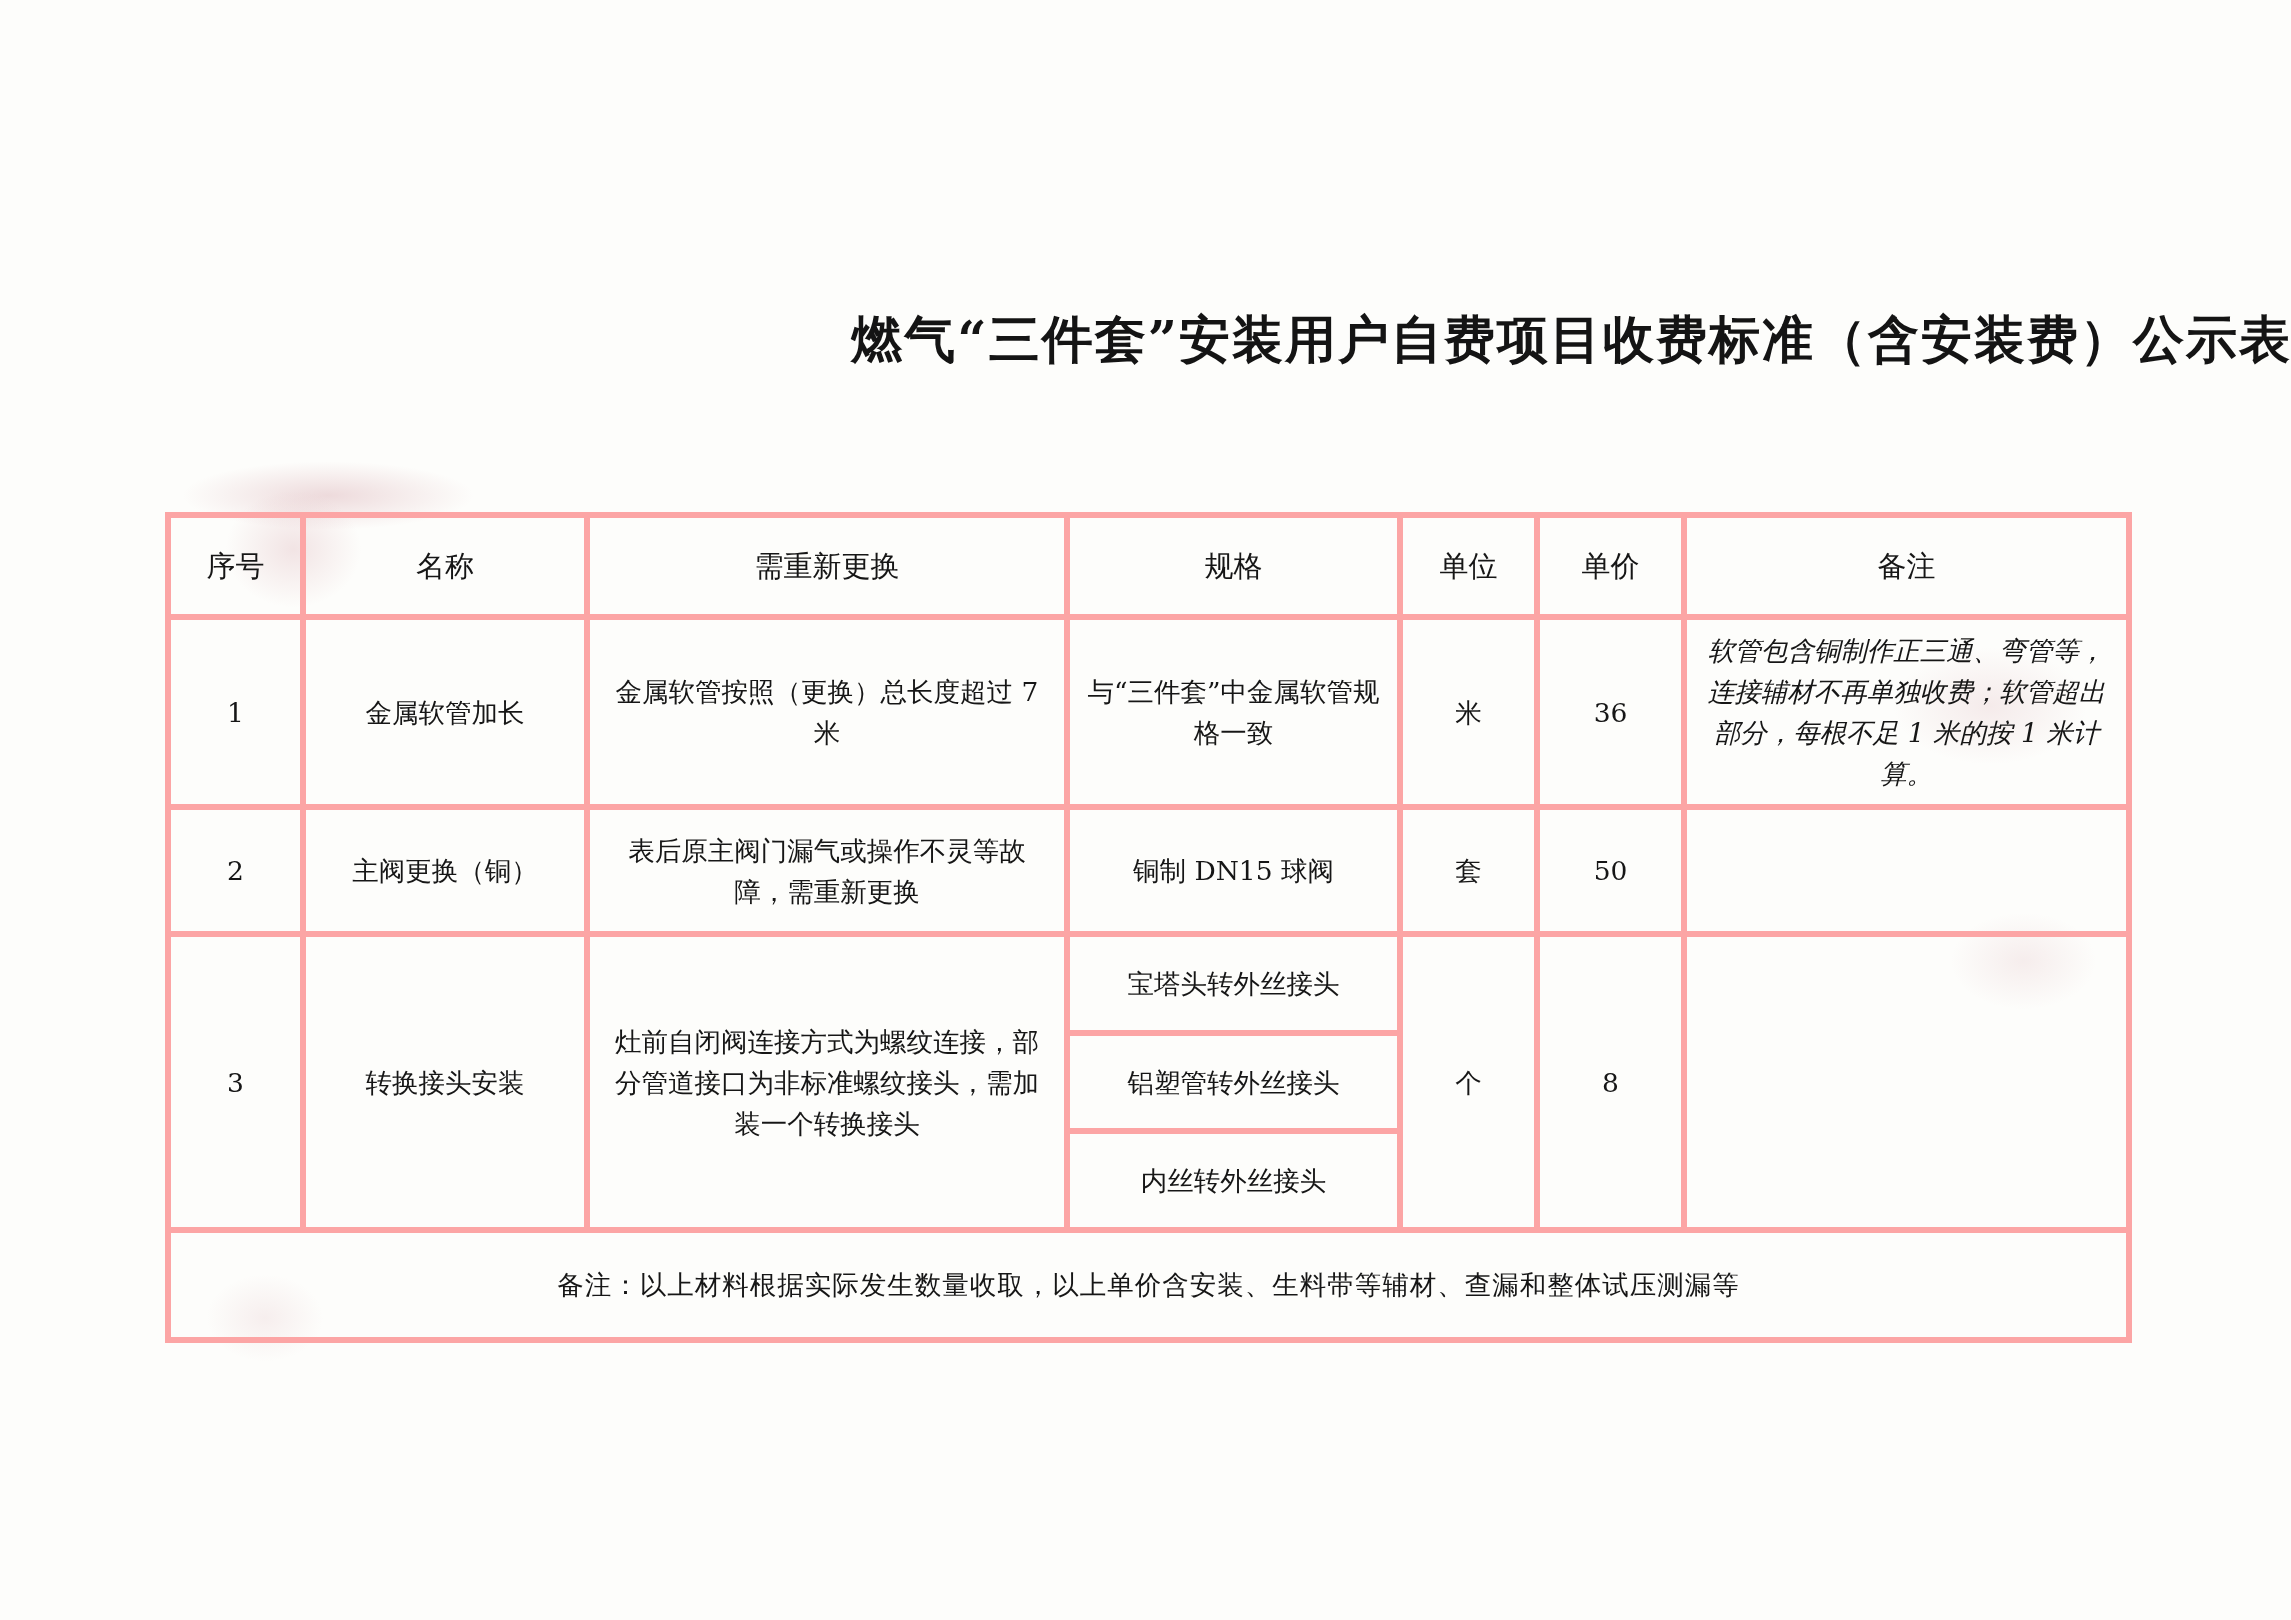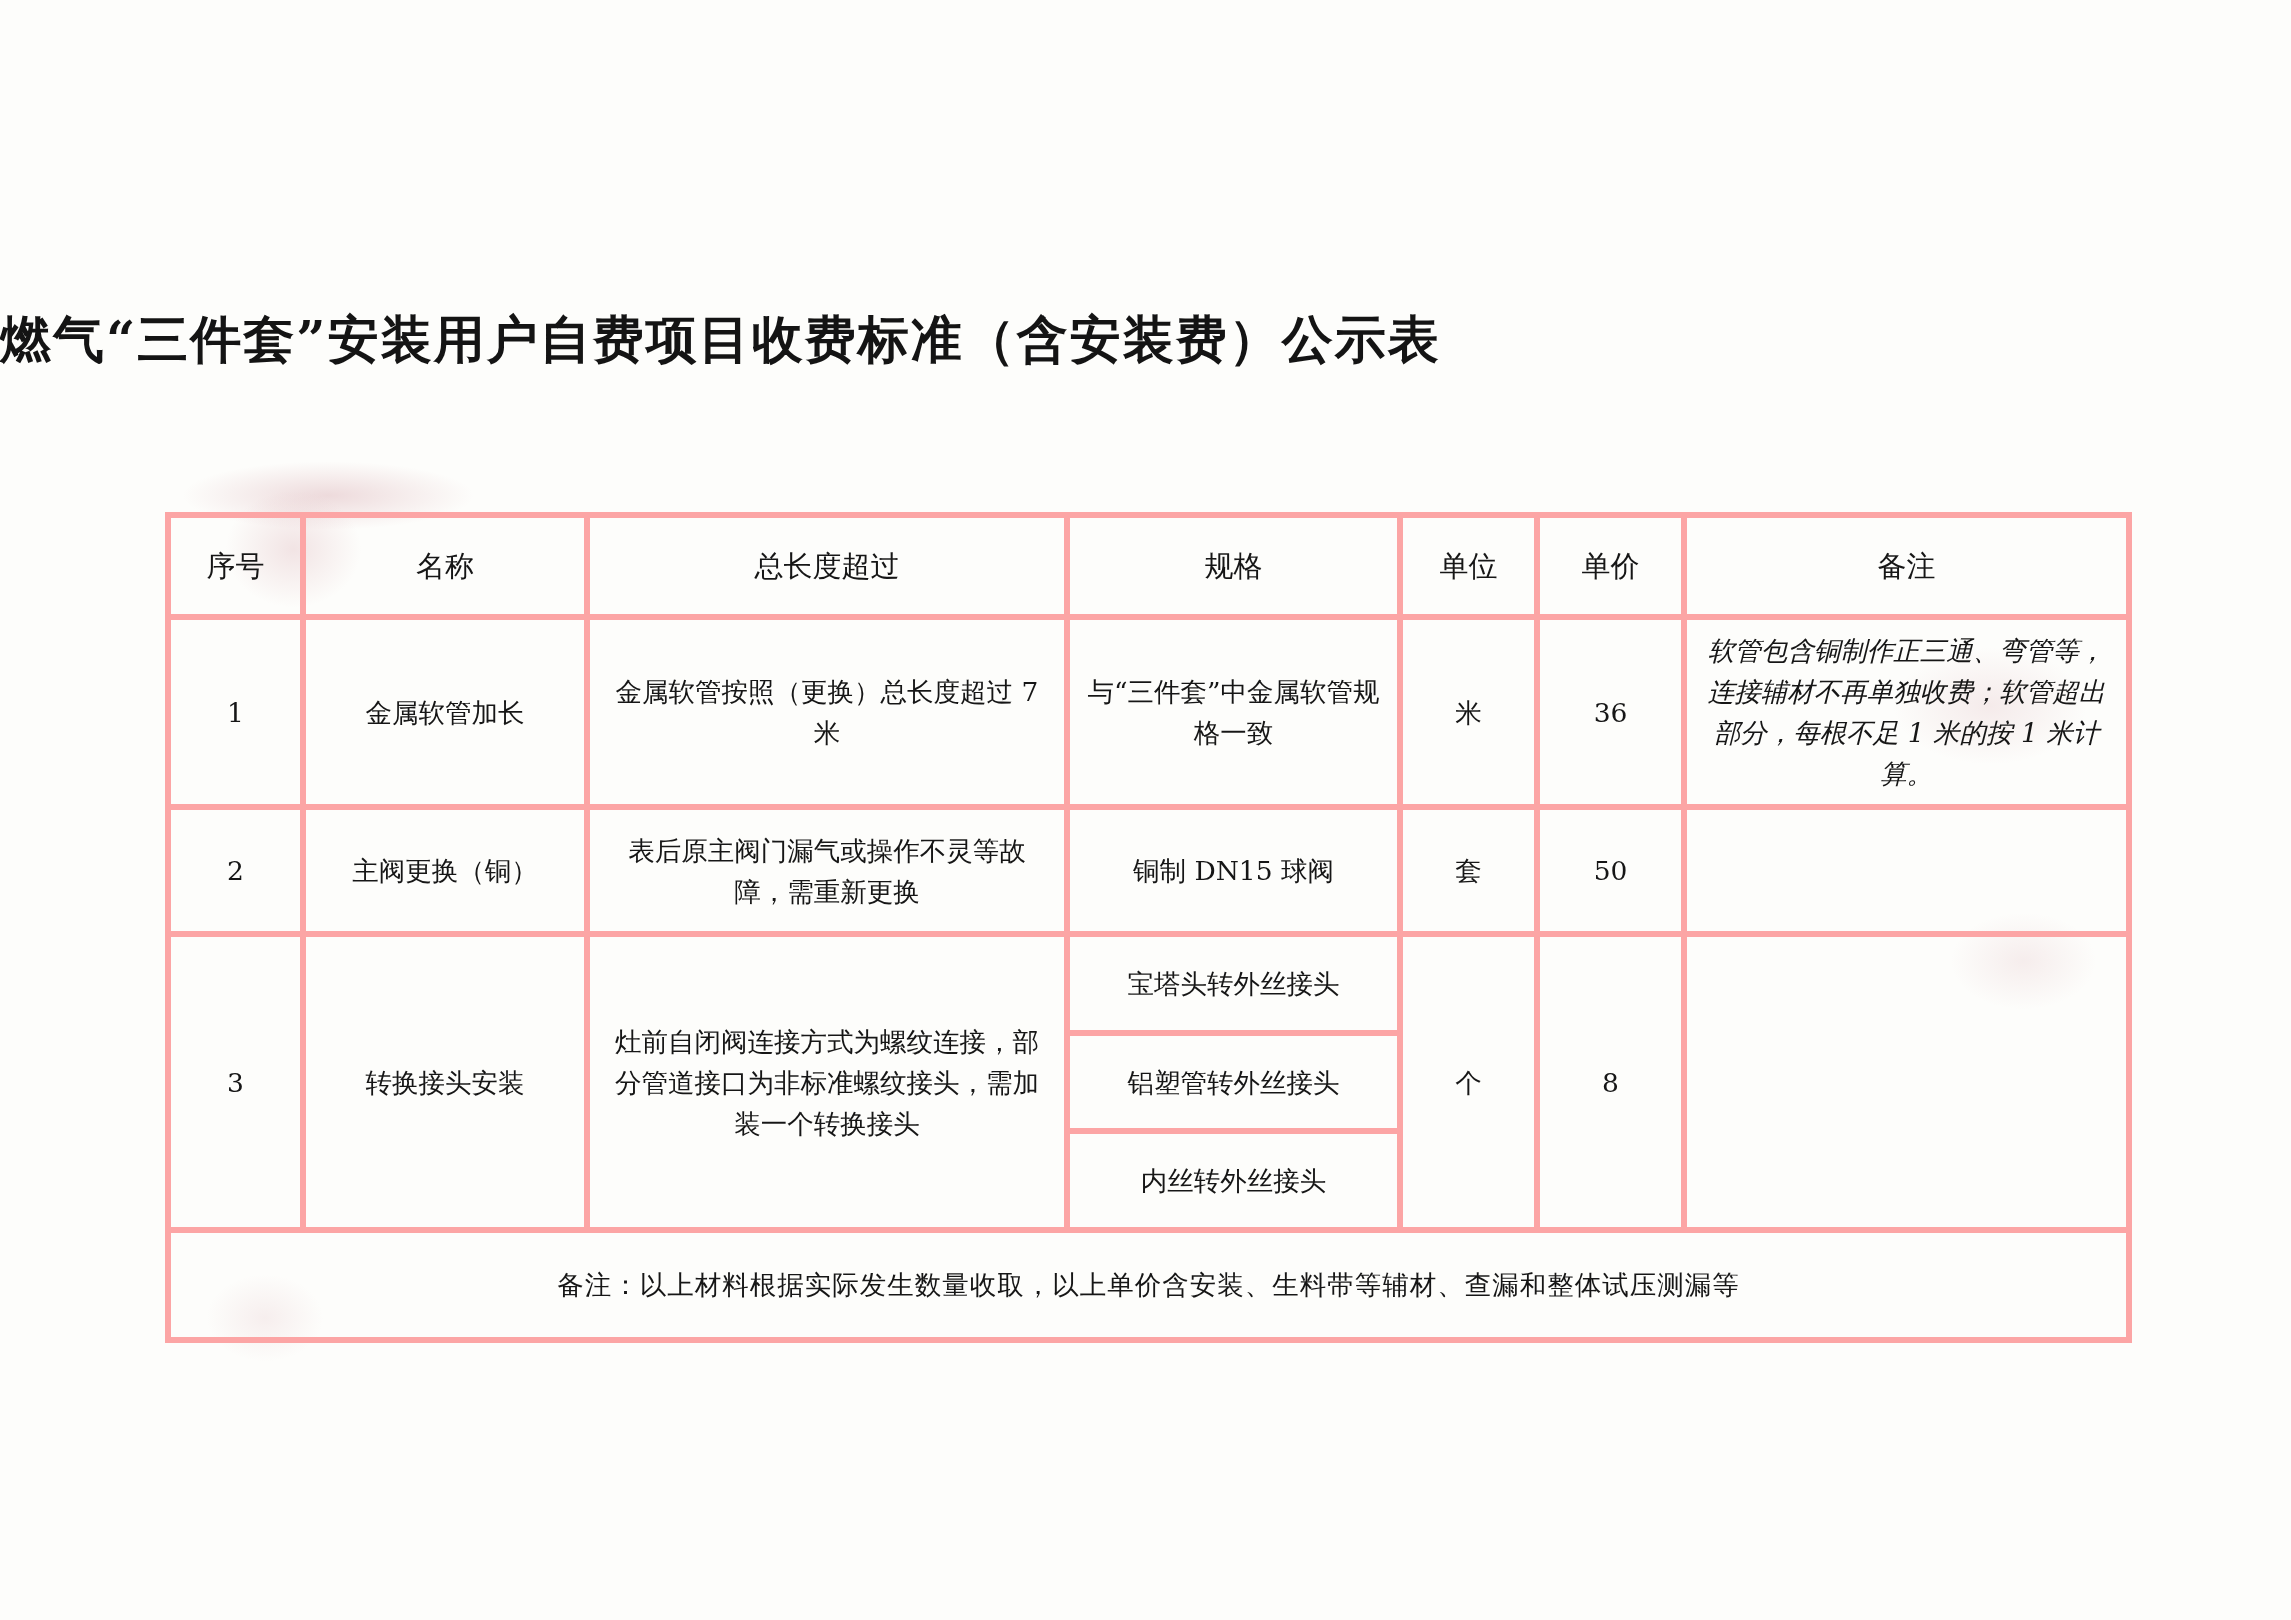--- a/index.html
+++ b/index.html
@@ -26,21 +26,21 @@
   .stamp-blot {
     position: absolute;
     border-radius: 50%;
     pointer-events: none;
   }
   .title {
     position: absolute;
     top: 306px;
     left: 0;
     width: 2292px;
-    text-align: left;
+    text-align: right;
     font-size: 51px;
     font-weight: bold;
     letter-spacing: 2px;
     font-family: "DejaVu Serif", serif;
     color: #141414;
     white-space: nowrap;
   }
   .table-wrap {
     position: absolute;
     top: 512px;
@@ -123,21 +123,21 @@
           <col class="c-reason">
         <col class="c-spec">
           <col class="c-unit">
           <col class="c-price">
           <col class="c-note">
       </colgroup>
       <thead>
         <tr>
           <td>序号</td>
           <td>名称</td>
-          <td>总长度超过</td>
+          <td>需重新更换</td>
           <td>规格</td>
           <td>单位</td>
           <td>单价</td>
           <td>备注</td>
         </tr>
       </thead>
       <tbody>
         <tr style="height:184px;">
           <td>1</td>
           <td>金属软管加长</td>

